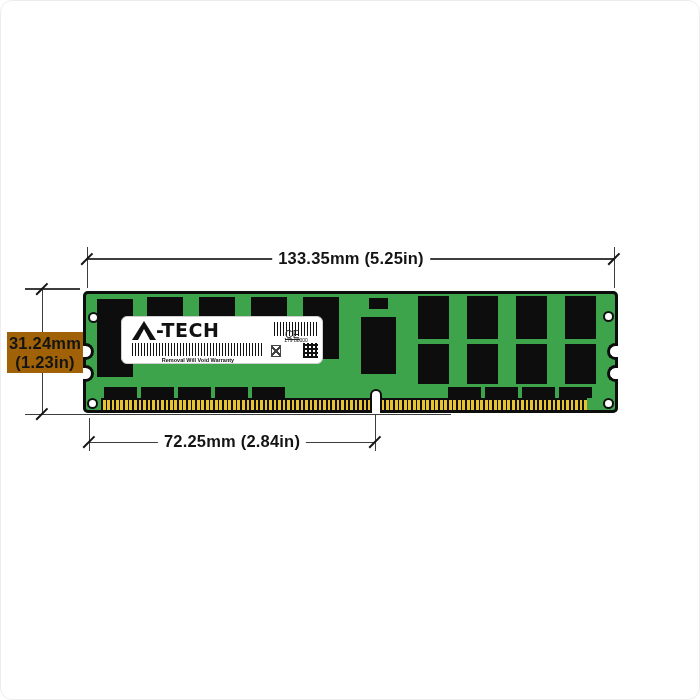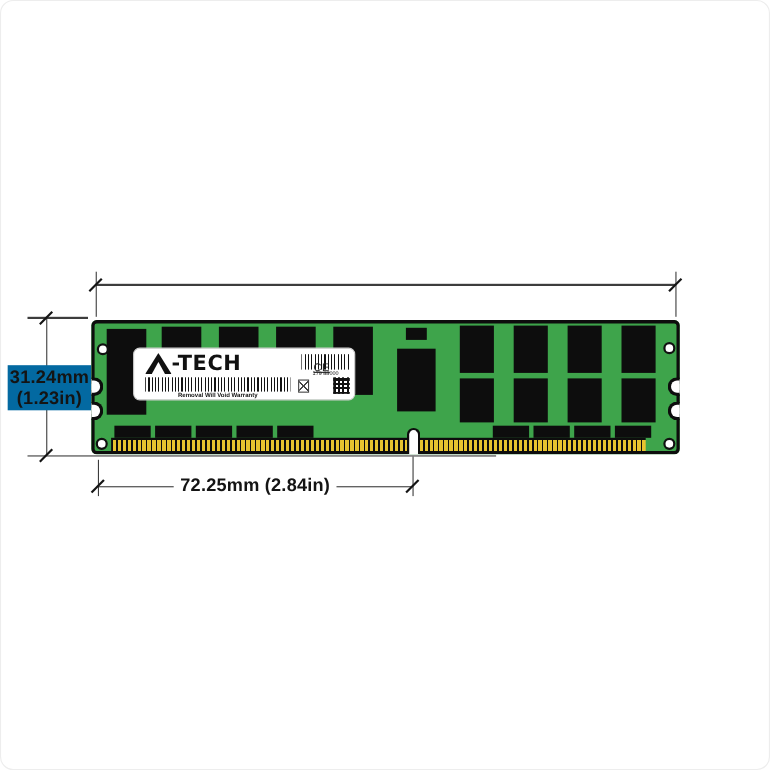--- a/index.html
+++ b/index.html
@@ -6,21 +6,21 @@
   .canvas{position:relative;width:700px;height:700px;background:#fff;border:1px solid #ededed;
           border-radius:12px;box-sizing:border-box;overflow:hidden;
           font-family:"Liberation Sans", sans-serif;}
 
   
   .dline{position:absolute;background:#3d3d3d;}
   .tick{position:absolute;width:16px;height:2.4px;background:#141414;transform:rotate(-45deg);}
   .dim-text{position:absolute;background:#fff;color:#141414;font-weight:bold;font-size:16.5px;
             white-space:nowrap;padding:0 6px;line-height:21px;height:21px;
             transform:translateX(-50%);text-align:center;letter-spacing:.2px;}
-  .dim-text-v{position:absolute;background:#0369a1;color:#141414;font-weight:bold;font-size:16.5px;
+  .dim-text-v{position:absolute;background:#a16207;color:#141414;font-weight:bold;font-size:16.5px;
             white-space:nowrap;padding:2px 2px;line-height:18.5px;
             transform:translateX(-50%);text-align:center;letter-spacing:.2px;}
 
   
   .module{position:absolute;left:82px;top:290px;width:535px;height:122px;background:#3ea44b;
           border-radius:5px;box-shadow:inset 0 0 0 3px #0d0d0d;}
   .chip{position:absolute;background:#0d0d0d;}
   .hole{position:absolute;width:11px;height:11px;background:#fff;border:2px solid #111;
         border-radius:50%;box-sizing:border-box;}
   .notch-l{position:absolute;left:0;width:11px;height:17px;background:#fff;border:3px solid #0d0d0d;
@@ -61,20 +61,21 @@
 </head>
 <body>
 
 <div class="canvas">
 
   <div class="dline" style="left:85.5px;top:246px;width:1.5px;height:41px;"></div>
   <div class="dline" style="left:612.5px;top:246px;width:1.5px;height:41px;"></div>
   <div class="dline" style="left:86px;top:257px;width:527px;height:1.5px;"></div>
   <div class="tick" style="left:78px;top:256.6px;"></div>
   <div class="tick" style="left:605px;top:256.6px;"></div>
+  <div class="dim-text" style="left:350px;top:246.5px;">133.35mm (5.25in)</div>
 
   <div class="dline" style="left:24px;top:287px;width:55px;height:1.5px;"></div>
   <div class="dline" style="left:24px;top:412.5px;width:426px;height:1.2px;"></div>
   <div class="dline" style="left:40.5px;top:287.7px;width:1.5px;height:125px;"></div>
   <div class="tick" style="left:33px;top:286.6px;"></div>
   <div class="tick" style="left:33px;top:411.6px;"></div>
   <div class="dim-text-v" style="left:44px;top:331px;">
     <div>31.24mm</div>
     <div>(1.23in)</div>
   </div>

